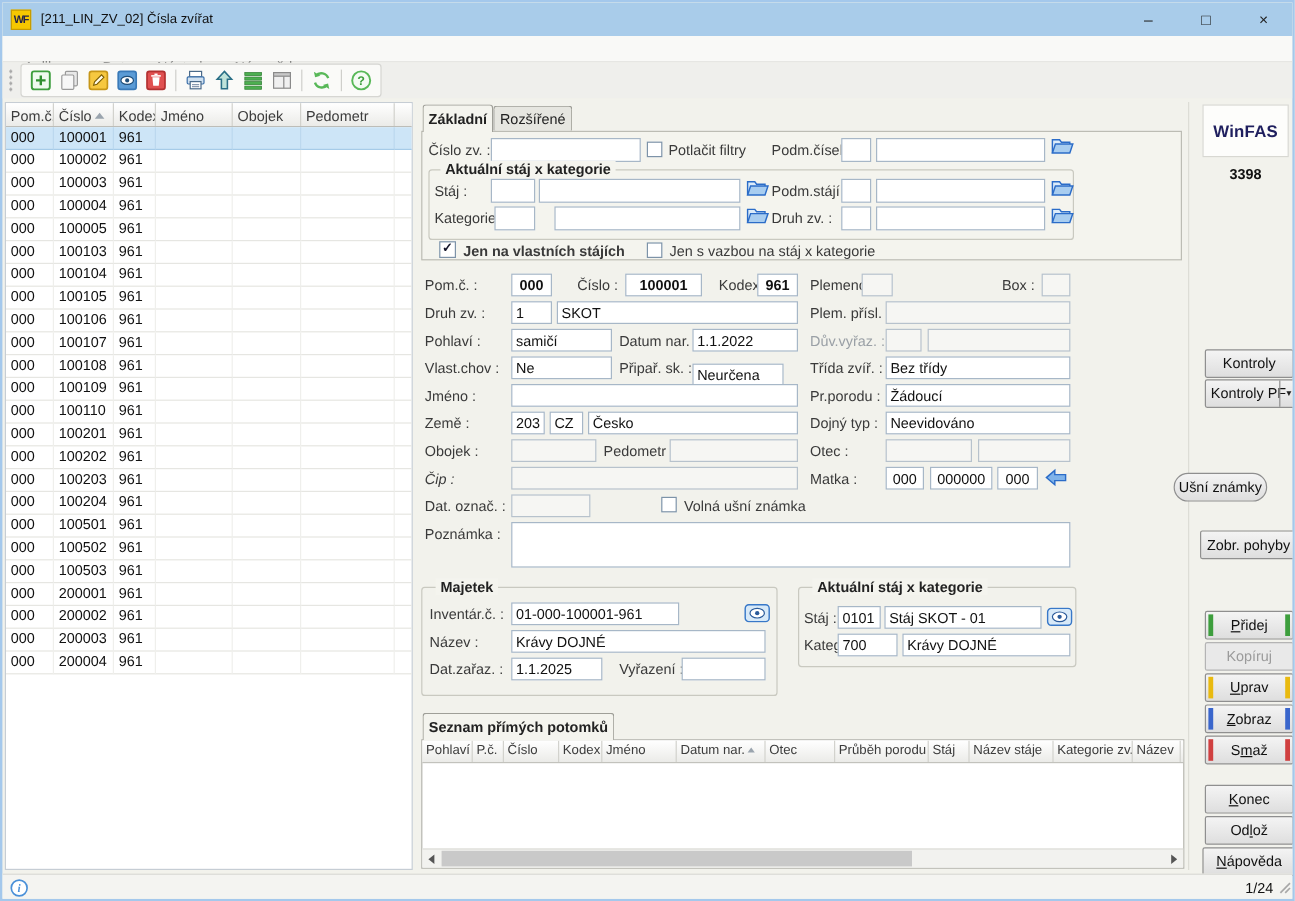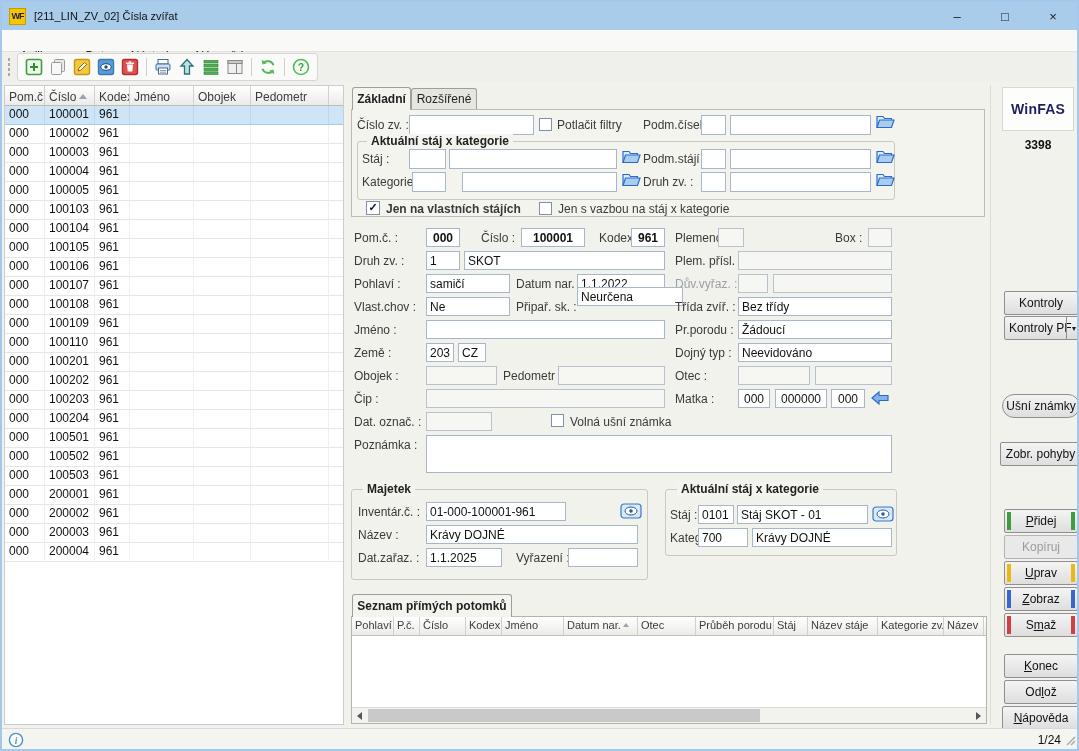--- a/index.html
+++ b/index.html
@@ -512,44 +512,45 @@
   <input class="fld" style="left: 424px; top: 272px; width: 84px;" value="samičí">
   <span class="abs lbl" style="left:514px;top:275px;">Datum nar. :</span>
   <input class="fld" style="left: 575px; top: 272px; width: 88px;" value="1.1.2022">
   <span class="abs lbl dis" style="left:673px;top:275px;">Dův.vyřaz. :</span>
   <input class="fld gray" style="left: 736px; top: 272px; width: 30px;" value="">
   <input class="fld gray" style="left: 771px; top: 272px; width: 119px;" value="">
 
   <span class="abs lbl" style="left:352px;top:298px;">Vlast.chov :</span>
   <input class="fld" style="left: 424px; top: 295px; width: 84px;" value="Ne">
   <span class="abs lbl" style="left:514px;top:298px;">Připař. sk. :</span>
-  <input class="fld" style="left: 575px; top: 285px; width: 106px;" value="Neurčena">
+  <input class="fld" style="left: 575px; top: 301px; width: 76px;" value="Neurčena">
   <span class="abs lbl" style="left:673px;top:298px;">Třída zvíř. :</span>
   <input class="fld" style="left: 736px; top: 295px; width: 154px;" value="Bez třídy">
 
   <span class="abs lbl" style="left:352px;top:321px;">Jméno :</span>
   <input class="fld" style="left: 424px; top: 318px; width: 239px;" value="">
   <span class="abs lbl" style="left:673px;top:321px;">Pr.porodu :</span>
   <input class="fld" style="left: 736px; top: 318px; width: 154px;" value="Žádoucí">
 
   <span class="abs lbl" style="left:352px;top:344px;">Země :</span>
   <input class="fld" style="left: 424px; top: 341px; width: 28px;" value="203">
   <input class="fld" style="left: 456px; top: 341px; width: 28px;" value="CZ">
+  <input class="fld" style="left: 488px; top: 341px; width: 175px;" value="Česko">
   <span class="abs lbl" style="left:673px;top:344px;">Dojný typ :</span>
   <input class="fld" style="left: 736px; top: 341px; width: 154px;" value="Neevidováno">
 
   <span class="abs lbl" style="left:352px;top:367px;">Obojek :</span>
   <input class="fld gray" style="left: 424px; top: 364px; width: 71px;" value="">
   <span class="abs lbl" style="left:501px;top:367px;">Pedometr :</span>
   <input class="fld gray" style="left: 556px; top: 364px; width: 107px;" value="">
   <span class="abs lbl" style="left:673px;top:367px;">Otec :</span>
   <input class="fld gray" style="left: 736px; top: 364px; width: 72px;" value="">
   <input class="fld gray" style="left: 813px; top: 364px; width: 77px;" value="">
 
-  <span class="abs lbl" style="left:352px;top:390px;">Čip :</span>
+  <span class="abs lbl" style="left:352px;top:390px;font-style:italic;">Čip :</span>
   <input class="fld gray" style="left: 424px; top: 387px; width: 239px;" value="">
   <span class="abs lbl" style="left:673px;top:390px;">Matka :</span>
   <input class="fld boldc" style="left: 736px; top: 387px; width: 32px; font-weight: normal;" value="000">
   <input class="fld boldc" style="left: 773px; top: 387px; width: 52px; font-weight: normal;" value="000000">
   <input class="fld boldc" style="left: 829px; top: 387px; width: 34px; font-weight: normal;" value="000">
   <span class="abs" style="left:868px;top:388px;"><svg width="20" height="16" viewBox="0 0 20 16">
         <path d="M9 2 L2 8 L9 14 V10.5 H18 V5.5 H9 Z" fill="#7fb3ea" stroke="#2b6cc8" stroke-width="1.2"></path>
       </svg></span>
 
   <span class="abs lbl" style="left:352px;top:413px;">Dat. označ. :</span>
@@ -650,21 +651,21 @@
   </div>
   <div class="abs vercode">3398</div>
 
   <div class="btn" style="left:1002px;top:289px;width:72px;height:22px;">
       <span>Kontroly</span>
     </div>
   <div class="btn" style="left:1002px;top:314px;width:72px;height:22px;justify-content:flex-start;padding-left:4px;">
       <span>Kontroly PF</span>
       <span class="pf-arrow">▼</span>
     </div>
-  <div class="btn" style="left:1000px;top:392px;width:76px;height:22px;border-radius:12px;">
+  <div class="btn" style="left:976px;top:392px;width:76px;height:22px;border-radius:12px;">
       <span>Ušní známky</span>
     </div>
   <div class="btn" style="left:998px;top:440px;width:79px;height:22px;">
       <span>Zobr. pohyby</span>
     </div>
 
   <div class="btn" style="left:1002px;top:507px;width:72px;height:22px;">
       <span class="bar l green"></span>
       <span><span></span><span class="u">P</span><span>řidej</span></span>
       <span class="bar r green"></span>

